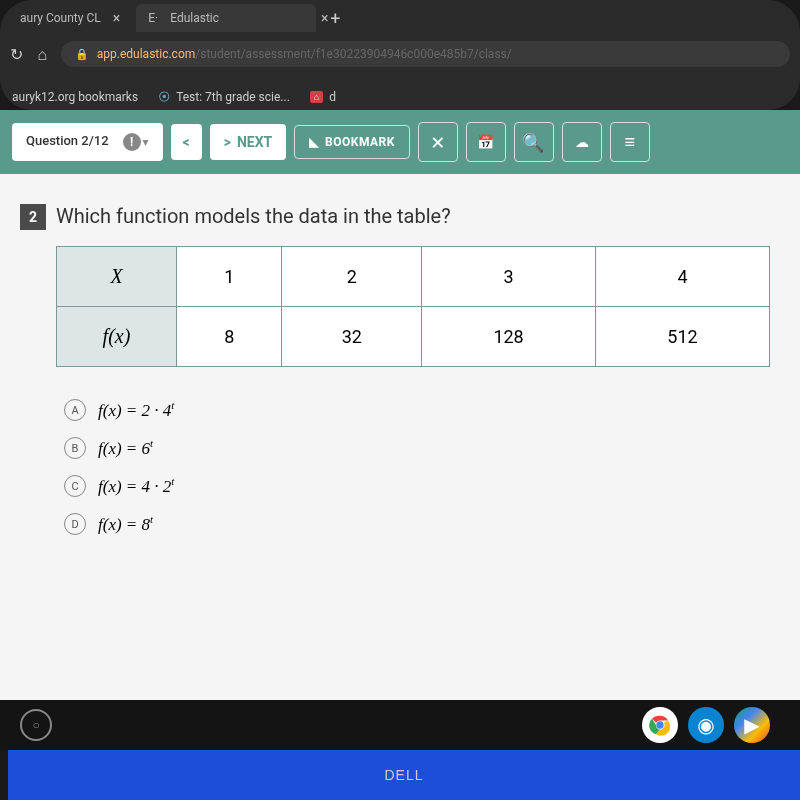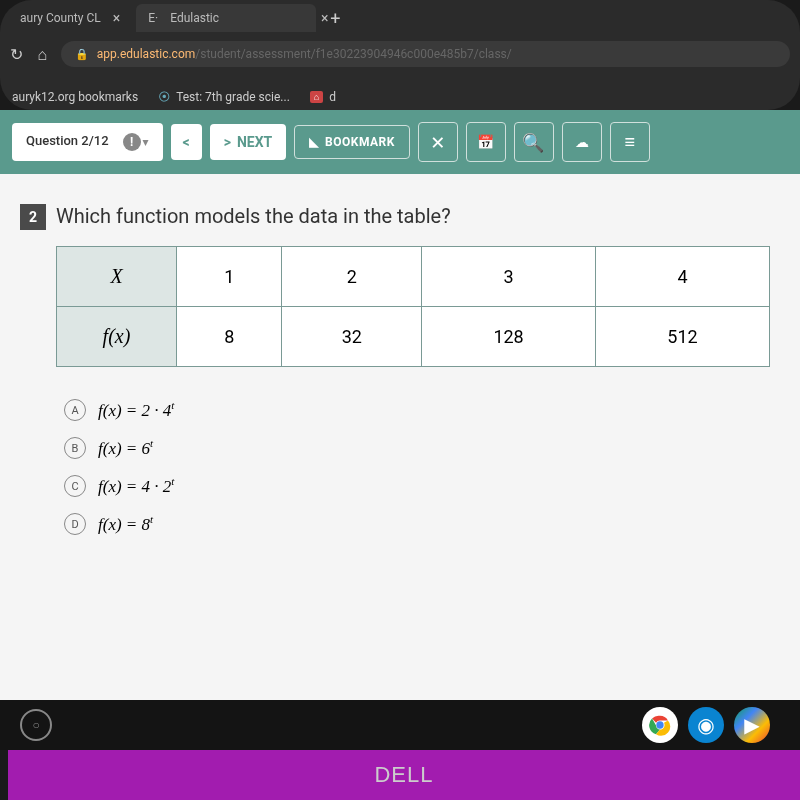--- a/index.html
+++ b/index.html
@@ -245,27 +245,27 @@
       border: 2px solid #888;
       display:flex;align-items:center;justify-content:center;
       color:#888;font-size:12px;
     }
     .laptop-bezel {
       position: absolute;
       bottom: 0;
       left: 8px;
       right: 0;
       height: 50px;
-      background: #a21caf;
+      background: #1d4ed8;
       display: flex;
       align-items: center;
       justify-content: center;
       color: #ccc;
       font-family: "Arial Black", sans-serif;
-      font-size: 22px;
+      font-size: 14px;
       letter-spacing: 1px;
     }
   </style>
 </head>
 <body>
 
 <div class="browser-ui">
   <div class="tab-strip">
     <div class="tab">
       <span>aury County CL</span>

